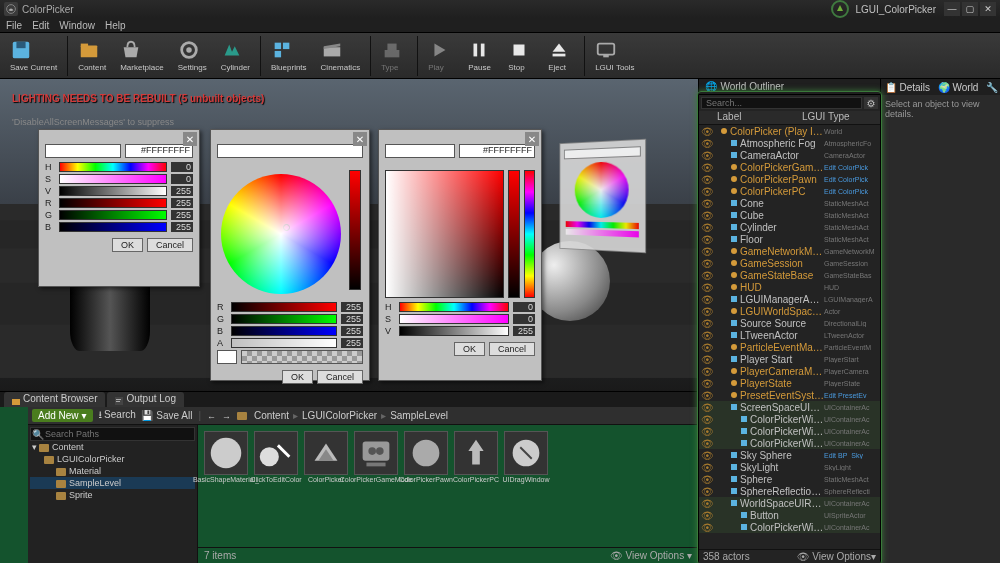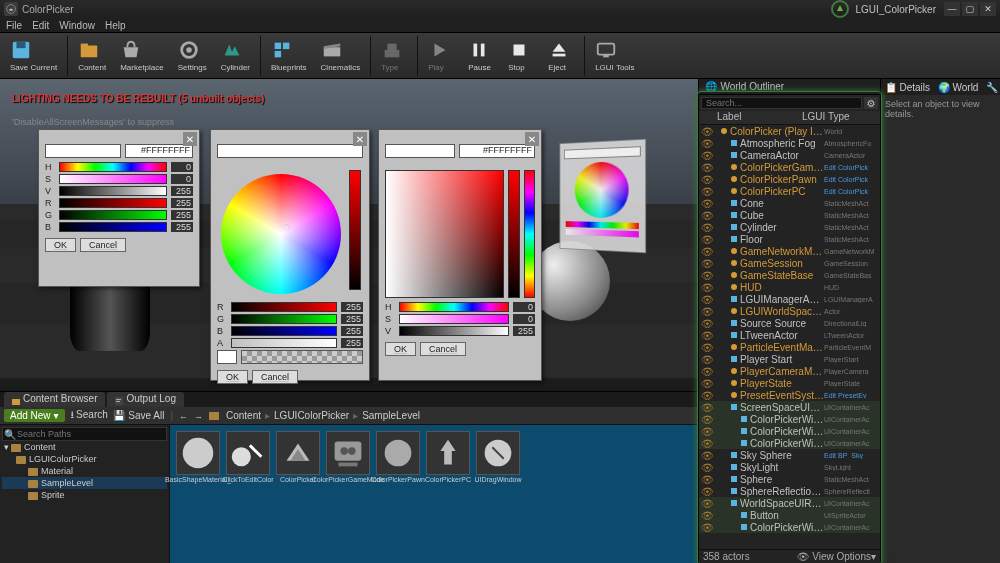--- a/index.html
+++ b/index.html
@@ -45,21 +45,21 @@
 
 .panel { position:absolute; background:#c0c0c0; border:1px solid #555; box-shadow:2px 2px 4px rgba(0,0,0,.5);}
 .panel .closex{ position:absolute; top:2px; right:2px; width:14px; height:14px; background:#888; color:#fff; display:flex;align-items:center;justify-content:center; font-size:10px;}
 .panel .hexrow{ display:flex; gap:4px; margin:14px 6px 4px 6px; align-items:center;}
 .panel .swatch{ width:76px; height:14px; background:#fff; border:1px solid #555;}
 .panel .hexin{ flex:1; height:14px; background:#fff; border:1px solid #555; text-align:right; padding-right:2px; font-size:9px; color:#222;}
 .sliderrow{ display:flex; align-items:center; gap:4px; margin:2px 6px;}
 .sliderrow .lab{ width:10px; color:#222; font-size:9px;}
 .sliderrow .bar{ flex:1; height:10px; border:1px solid #333; position:relative;}
 .sliderrow .val{ width:22px; background:#333; color:#ddd; font-size:9px; text-align:right; padding-right:2px;}
-.btnrow{ display:flex; gap:4px; margin:6px;text-decoration:underline;}
+.btnrow{ display:flex; justify-content:flex-end; gap:4px; margin:6px;}
 .btnrow .b{ background:#ddd; border:1px solid #666; padding:1px 8px; font-size:9px; color:#222;}
 
 .huewheel{ width:120px; height:120px; border-radius:50%; background:conic-gradient(red,magenta,blue,cyan,lime,yellow,red); position:relative; margin:4px auto;}
 .huewheel::after{content:""; position:absolute; inset:0; border-radius:50%; background:radial-gradient(circle,#fff 0%,rgba(255,255,255,0) 70%);}
 .huewheel .cur{position:absolute; width:7px;height:7px;border:1px solid #000;border-radius:50%;background:transparent;left:52%;top:42%;}
 .vbar{ width:12px; height:120px; background:linear-gradient(#f00,#000); border:1px solid #333;}
 .wheelrow{display:flex; gap:6px; margin:12px 8px 4px 8px; align-items:flex-start;}
 .sqpick{ width:128px; height:128px; background:linear-gradient(to right,#fff,rgba(255,255,255,0)),linear-gradient(to top,#000,rgba(0,0,0,0)),#f00; border:1px solid #333; margin:0;}
 .sqrow{display:flex; gap:4px; margin:12px 6px 4px 6px;}
 .huebar{ width:12px; height:128px; background:linear-gradient(red,magenta,blue,cyan,lime,yellow,red); border:1px solid #333;}
@@ -71,21 +71,21 @@
 .bgpanel{ position:absolute; background:#d8d8d8; opacity:.9; border:1px solid #888;}
 
 
 .sphere{ position:absolute; width:80px; height:80px; border-radius:50%; background:radial-gradient(circle at 30% 30%,#eee,#888 60%,#333);}
 .cyl{ position:absolute; width:80px; height:110px; background:linear-gradient(90deg,#000,#555,#000); border-radius:10px/20px;}
 
 
 .tabs{ height:16px; background:#1a1a1a; display:flex; gap:2px; padding-left:4px; border-top:1px solid #000;}
 .tabs .tab{ background:#333; padding:1px 8px; font-size:9px; color:#ccc;border-top-left-radius:3px;border-top-right-radius:3px;}
 .tabs .tab .ico{display:inline-block;width:8px;height:8px;margin-right:3px;vertical-align:middle;}
-.cb{ height:156px; background:#0c4a6e; display:flex; flex-direction:column;}
+.cb{ height:156px; background:#14532d; display:flex; flex-direction:column;padding-left:28px;}
 .cb-top{ height:18px; background:#2f2f2f; display:flex; align-items:center; gap:6px; padding:0 4px; border-bottom:1px solid #111;}
 .addnew{ background:#4a7d1e; color:#fff; padding:1px 6px; font-size:9px; border-radius:2px; display:flex; align-items:center; gap:3px;}
 .cb-top .act{ color:#ccc; font-size:9px;}
 .cb-top .act .ico{margin-right:2px;}
 .crumb{ display:flex; align-items:center; gap:4px; color:#ccc; font-size:9px;}
 .crumb .sep{color:#666;}
 .cb-body{ flex:1; display:flex;}
 .cb-tree{ width:170px; background:#222; border-right:1px solid #111; padding:2px;}
 .cb-tree .search{ width:100%; height:14px; background:#111; border:1px solid #333; color:#888; font-size:9px; padding-left:14px;}
 .cb-tree .srchwrap{position:relative;}
@@ -532,20 +532,24 @@
               <div class="asset">
                 <div class="thumb">
                   <svg width="44" height="44" viewBox="0 0 44 44">
                     <circle cx="22" cy="22" r="14" fill="#ccc"></circle>
                     <path d="M16 16 L28 28" stroke="#444" stroke-width="2"></path>
                   </svg>
                 </div>
                 <div class="cap">UIDragWindow</div>
               </div>
             </div>
+          <div class="cb-footer">
+            <span>7 items</span>
+            <span>👁 <span>View Options</span> ▾</span>
+          </div>
         </div>
       </div>
     </div>
   </div>
 
   <div class="right-outliner" style="position:relative;">
     <div class="outliner-tab">
         <span class="ico">🌐</span>
         <span>World Outliner</span>
       </div>

